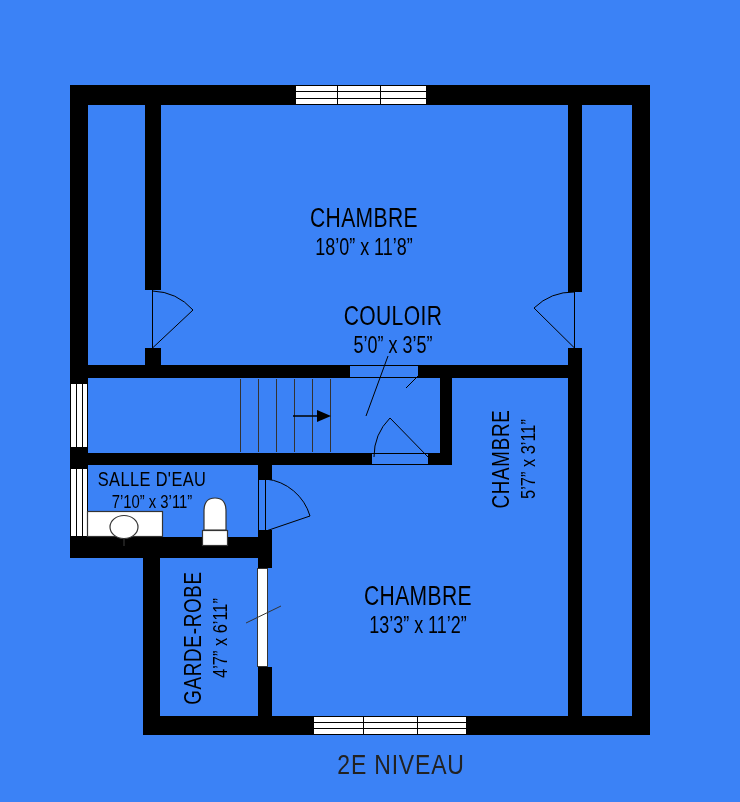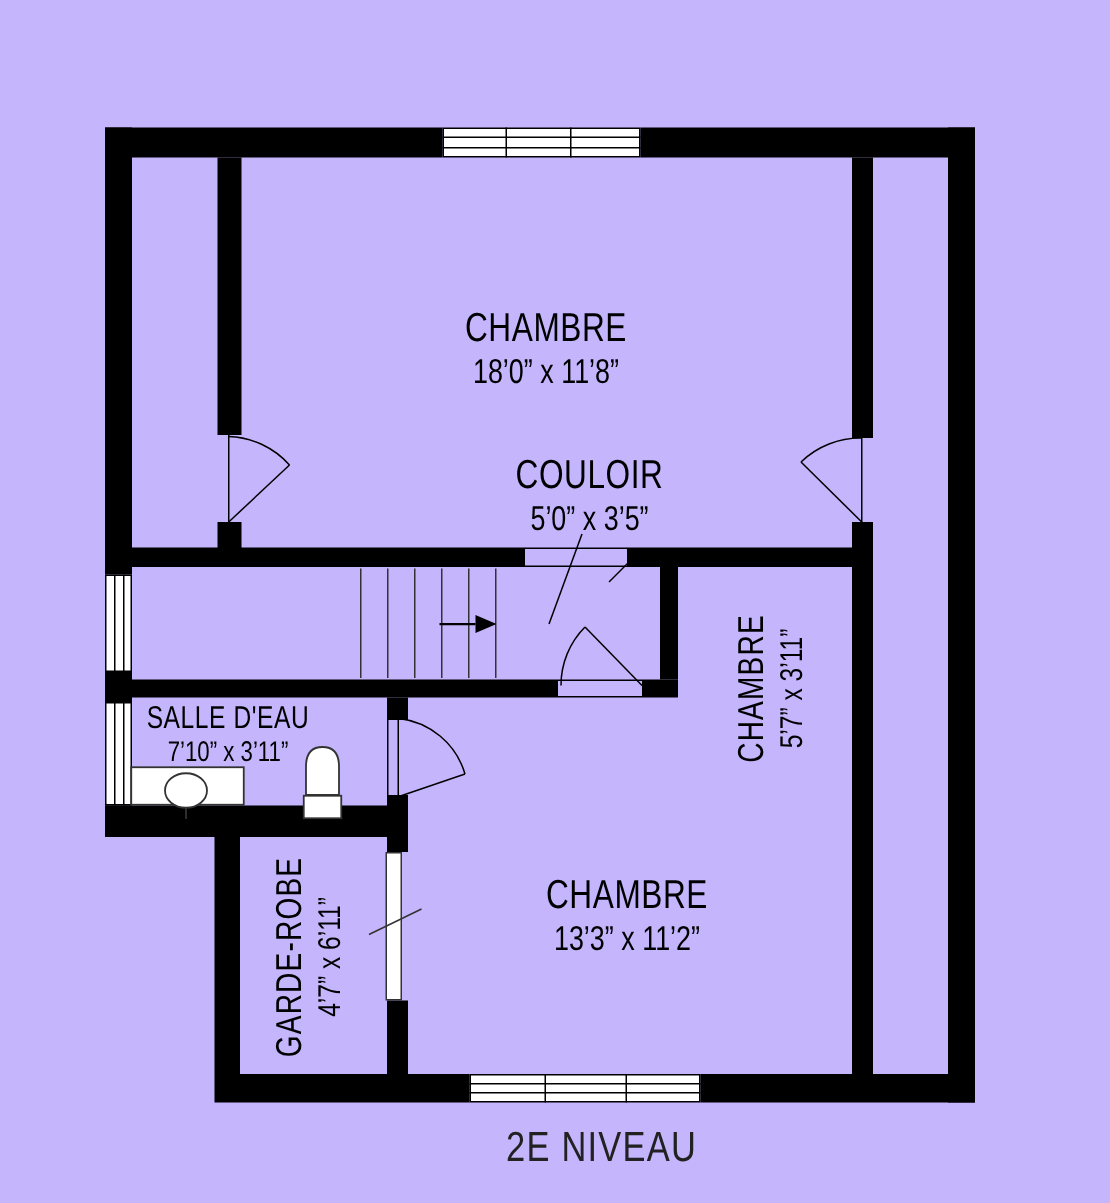--- a/index.html
+++ b/index.html
@@ -1,19 +1,19 @@
 <!DOCTYPE html>
 <html><head>
 <meta charset="utf-8">
 <style>
   html,body { margin:0; padding:0; background:#ffffff; }
   #plan {
     position:relative;
     width:740px; height:802px;
-    background:#c4b5fd;
+    background:#3b82f6;
     font-family:"Liberation Sans", sans-serif;
     overflow:hidden;
   }
   #plan svg { position:absolute; left:0; top:0; }
   .label {
     position:absolute;
     text-align:center;
     white-space:nowrap;
     color:#000;
     transform:translate(-50%,-50%) scaleX(0.78);

